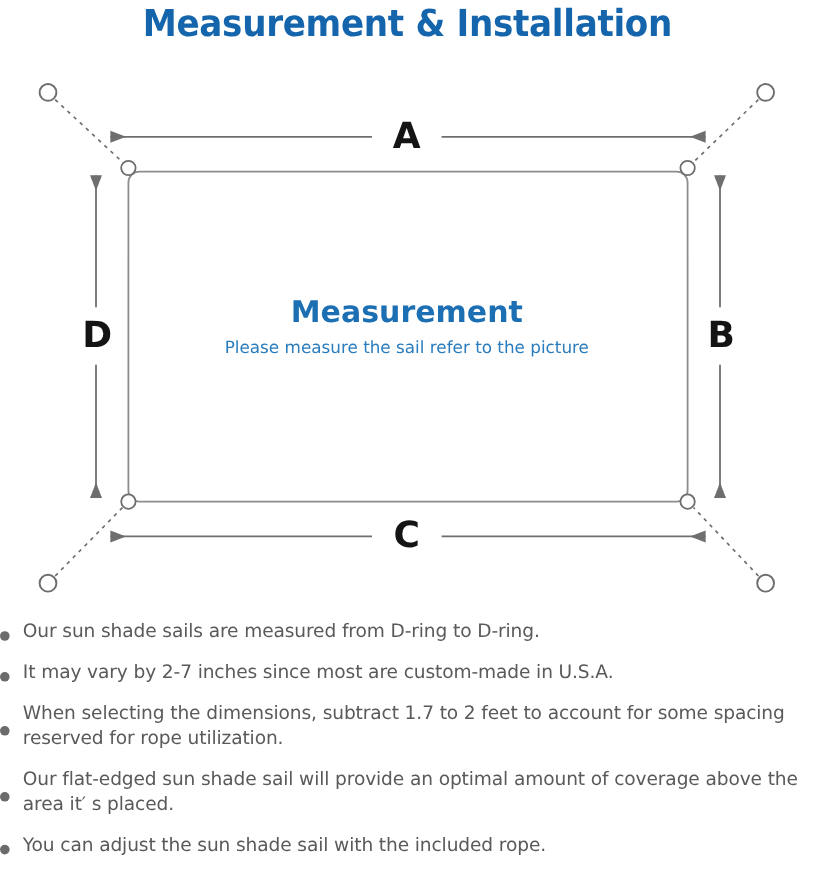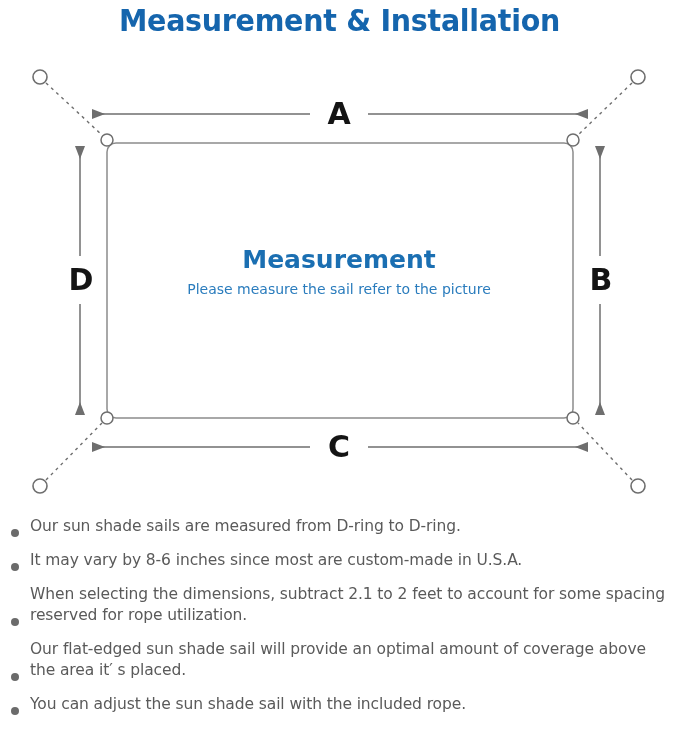--- a/index.html
+++ b/index.html
@@ -70,23 +70,22 @@
   #notes {
     position: absolute;
     left: 0;
     top: 516px;
     width: 679px;
     height: 223px;
   }
   .note-row {
     position: relative;
     display: flex;
-    align-items: flex-end;
+    align-items: center;
     margin-bottom: 13px;
-    padding-left: 11px;
   }
   .note-bullet {
     flex: 0 0 auto;
     width: 8px;
     height: 8px;
     border-radius: 50%;
     background: #6b6b6b;
     margin-top: 7px;
     margin-right: 11px;
   }
@@ -168,25 +167,25 @@
   </svg>
 </div>
 
 <div id="notes">
   <div class="note-row">
     <span class="note-bullet"></span>
     <span class="note-text">Our sun shade sails are measured from D-ring to D-ring.</span>
   </div>
   <div class="note-row">
     <span class="note-bullet"></span>
-    <span class="note-text">It may vary by 8-6 inches since most are custom-made in U.S.A.</span>
+    <span class="note-text">It may vary by 2-7 inches since most are custom-made in U.S.A.</span>
   </div>
   <div class="note-row">
     <span class="note-bullet"></span>
-    <span class="note-text">When selecting the dimensions, subtract 2.1 to 2 feet to account for some spacing reserved for rope utilization.</span>
+    <span class="note-text">When selecting the dimensions, subtract 1.7 to 2 feet to account for some spacing reserved for rope utilization.</span>
   </div>
   <div class="note-row">
     <span class="note-bullet"></span>
     <span class="note-text">Our flat-edged sun shade sail will provide an optimal amount of coverage above the area it′ s placed.</span>
   </div>
   <div class="note-row">
     <span class="note-bullet"></span>
     <span class="note-text">You can adjust the sun shade sail with the included rope.</span>
   </div>
 </div>

